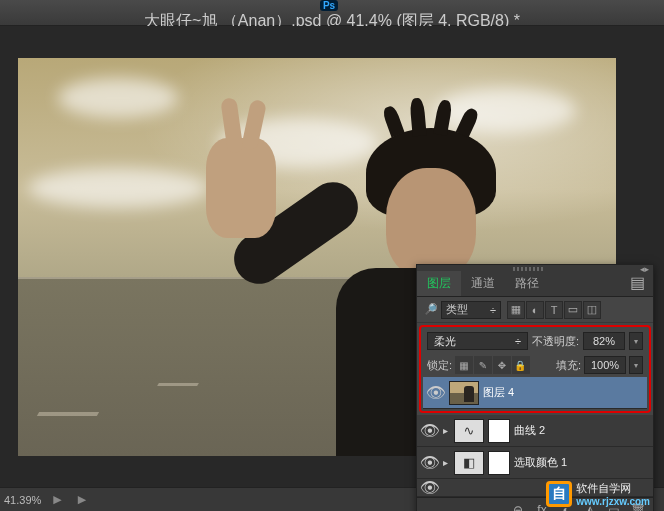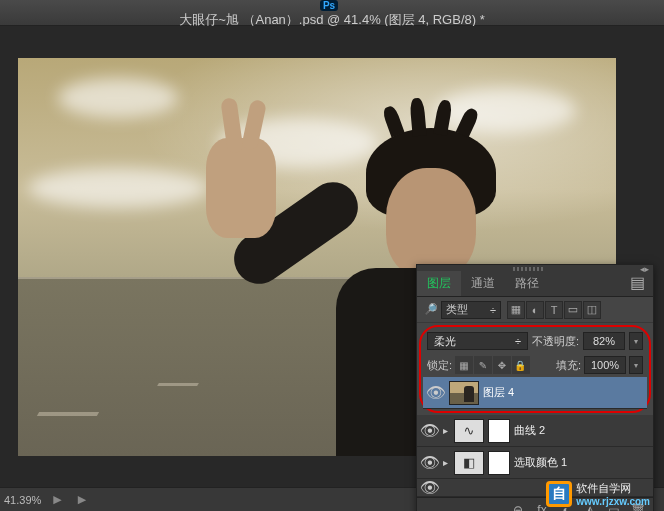--- a/index.html
+++ b/index.html
@@ -1,20 +1,20 @@
 <!DOCTYPE html>
 <html><head>
 <meta charset="utf-8">
 <style>
 * { margin: 0; padding: 0; box-sizing: border-box; font-family: "Microsoft YaHei", Arial, sans-serif; }
 body { background: #535353; width: 664px; height: 511px; overflow: hidden; position: relative; }
 
 .titlebar { background: linear-gradient(#4a4a4a, #3a3a3a); height: 26px; display: flex; align-items: center; padding: 0 4px; border-bottom: 1px solid #222; flex-direction: column; }
 .ps-icon { width: 18px; height: 18px; background: #001e36; border-radius: 3px; display: flex; align-items: center; justify-content: center; color: #31a8ff; font-size: 10px; font-weight: bold; margin-right: 6px; }
-.title-text { color: #ccc; font-size: 13px; flex: 1; }
+.title-text { color: #ccc; font-size: 16px; flex: 1; }
 .win-controls { display: flex; gap: 2px; }
 .win-btn { width: 30px; height: 20px; background: #555; color: #ddd; display: flex; align-items: center; justify-content: center; font-size: 13px; cursor: pointer; }
 .win-btn:last-child { background: #666; }
 
 .canvas-area { position: absolute; top: 26px; left: 0; right: 0; bottom: 24px; background: #282828; display: flex; align-items: flex-start; justify-content: flex-start; padding: 32px 0 0 18px; }
 .canvas-img { width: 598px; height: 398px; background: linear-gradient(180deg, #c9b68a 0%, #d4c49a 40%, #a89974 70%, #8a7d5f 100%); position: relative; overflow: hidden; }
 .sky { position: absolute; top: 0; left: 0; right: 0; height: 55%; background: radial-gradient(ellipse at 70% 30%, rgba(255,255,255,0.5), transparent 50%), linear-gradient(180deg, #b8a878 0%, #c8bc98 60%, #b0a888 100%); }
 .cloud { position: absolute; background: rgba(255,255,255,0.6); border-radius: 50%; filter: blur(8px); }
 .road { position: absolute; bottom: 0; left: 0; right: 0; height: 45%; background: linear-gradient(180deg, #7a7560 0%, #6a6555 100%); }
 .road-line { position: absolute; background: rgba(230,220,200,0.4); }
@@ -40,21 +40,21 @@
 .tab { padding: 4px 10px; font-size: 12px; color: #aaa; cursor: pointer; }
 .tab.active { background: #454545; color: #22c55e; }
 .tab-menu { margin-left: auto; padding: 4px 8px; color: #aaa; cursor: pointer; }
 
 .filter-row { height: 26px; display: flex; align-items: center; padding: 0 6px; gap: 2px; border-bottom: 1px solid #383838; }
 .filter-icon { width: 16px; height: 16px; display: flex; align-items: center; justify-content: center; color: #ccc; font-size: 11px; }
 .filter-select { flex: 0 0 60px; height: 18px; background: #333; border: 1px solid #222; color: #ccc; font-size: 11px; display: flex; align-items: center; padding: 0 4px; justify-content: space-between; }
 .filter-btns { display: flex; gap: 1px; margin-left: 4px; }
 .fbtn { width: 18px; height: 18px; background: #3a3a3a; display: flex; align-items: center; justify-content: center; color: #aaa; font-size: 11px; cursor: pointer; border: 1px solid #2a2a2a; }
 
-.highlight-box { border: 2px solid #d00; border-radius: 19px; margin: 2px; padding: 2px 2px; }
+.highlight-box { border: 2px solid #d00; border-radius: 4px; margin: 2px; padding: 2px 2px; }
 .opt-row { height: 24px; display: flex; align-items: center; padding: 0 4px; gap: 4px; }
 .blend-select { flex: 1; height: 18px; background: #333; border: 1px solid #222; color: #ddd; font-size: 11px; display: flex; align-items: center; padding: 0 6px; justify-content: space-between; }
 .opt-label { color: #ccc; font-size: 11px; }
 .opt-input { width: 42px; height: 18px; background: #333; border: 1px solid #222; color: #ddd; font-size: 11px; text-align: center; display: flex; align-items: center; justify-content: center; }
 .opt-arrow { width: 14px; height: 18px; background: #333; border: 1px solid #222; display: flex; align-items: center; justify-content: center; color: #999; font-size: 8px; cursor: pointer; }
 
 .lock-row { height: 24px; display: flex; align-items: center; padding: 0 4px; gap: 3px; }
 .lock-icons { display: flex; gap: 1px; }
 .lbtn { width: 18px; height: 18px; background: #3a3a3a; display: flex; align-items: center; justify-content: center; color: #aaa; font-size: 10px; cursor: pointer; }
 

